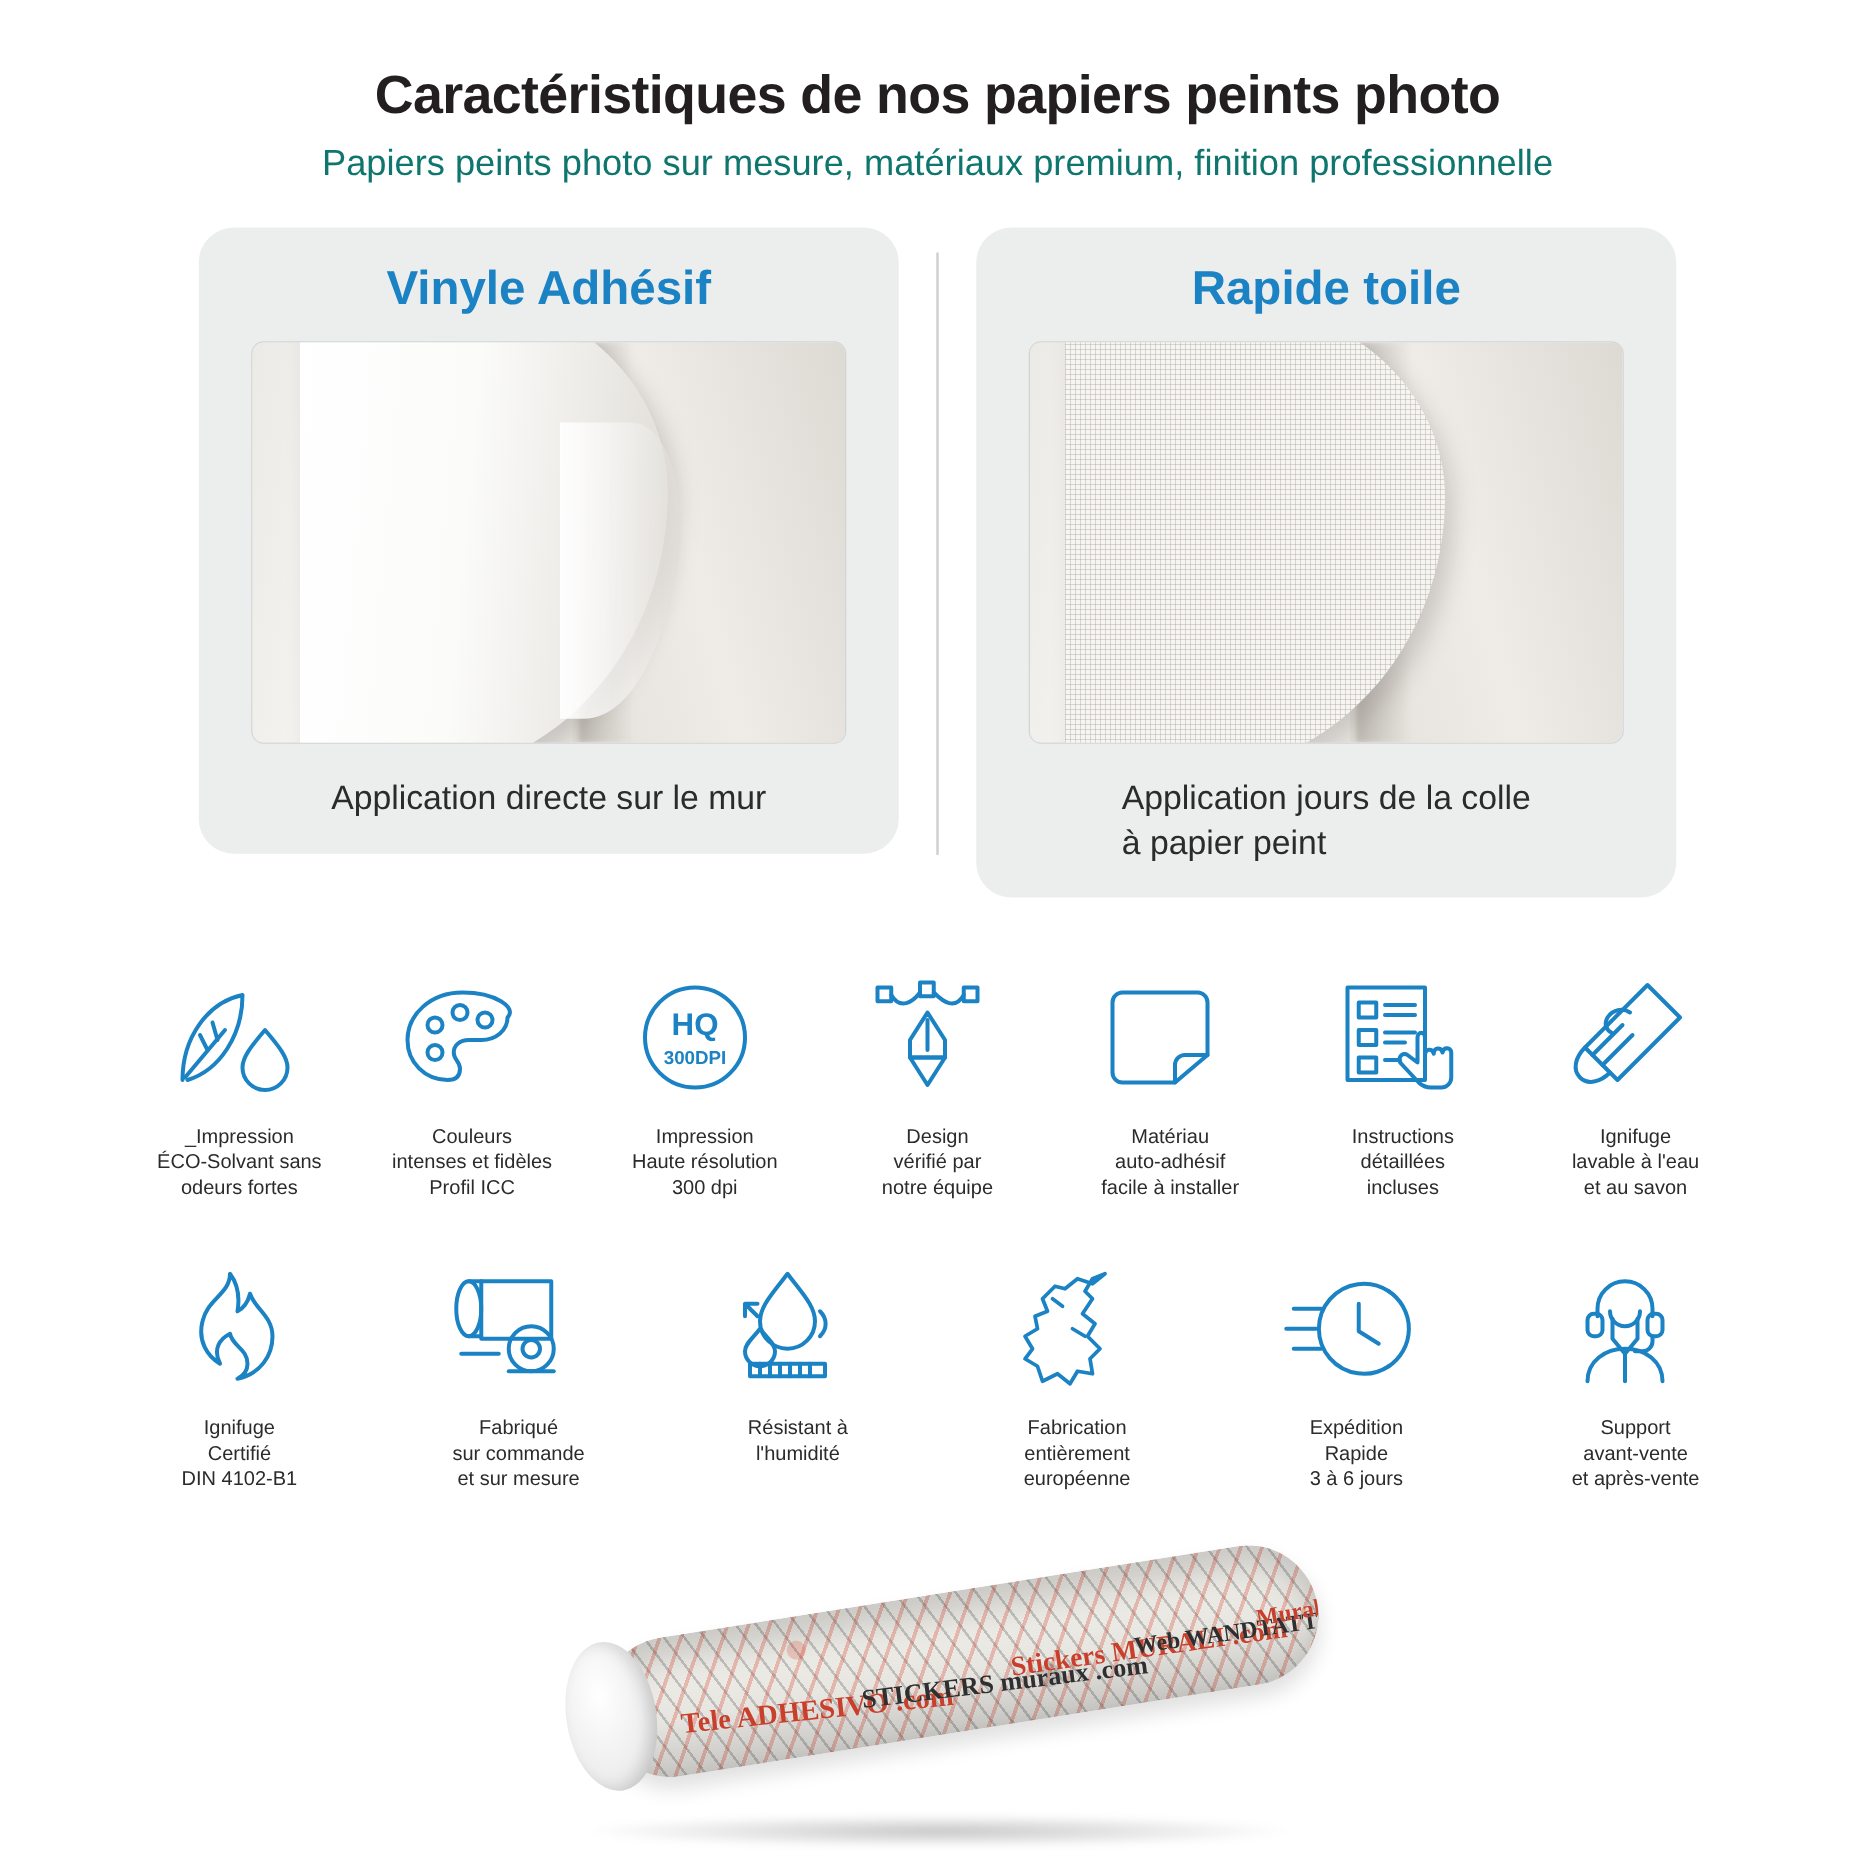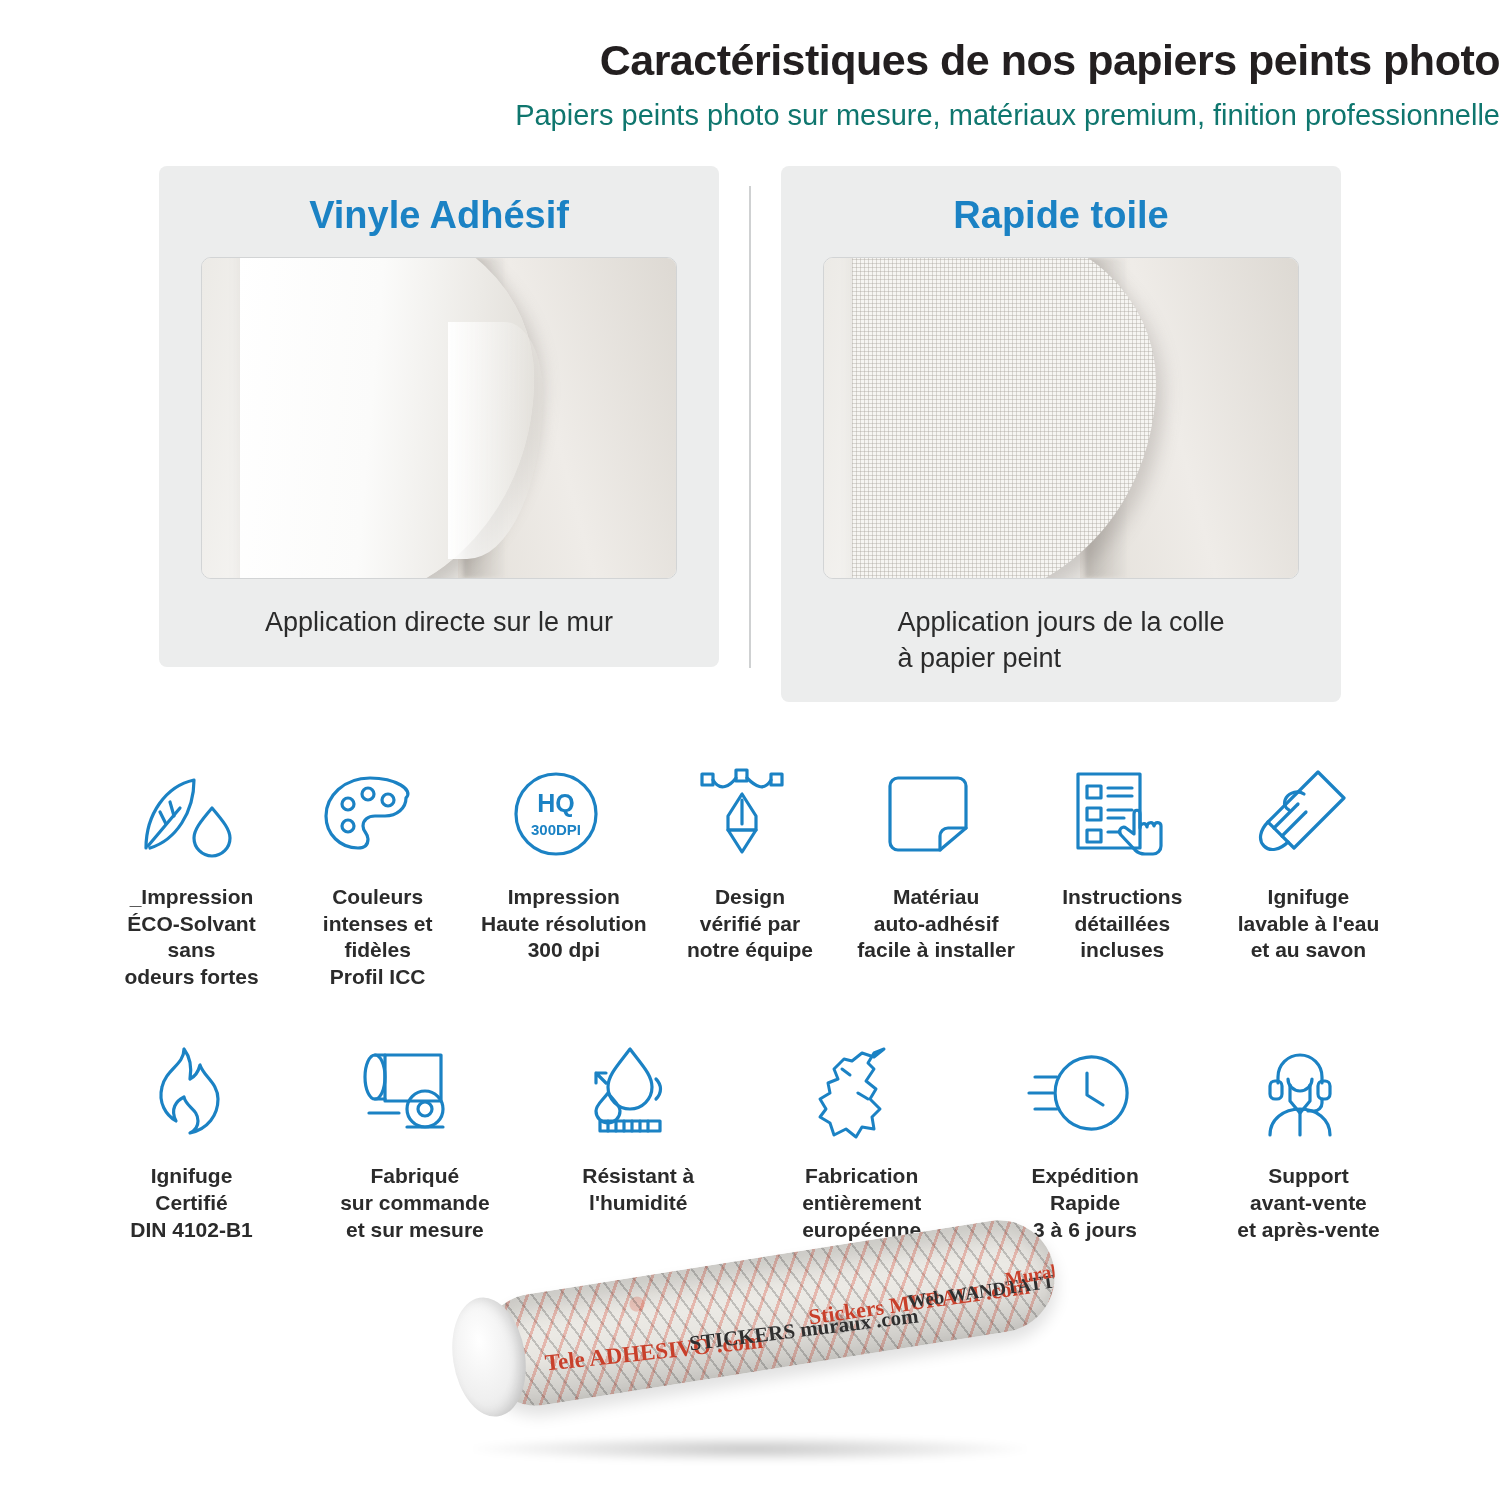--- a/index.html
+++ b/index.html
@@ -17,22 +17,23 @@
 
   .page {
     position: relative;
     width: 1500px;
     height: 1500px;
     box-sizing: border-box;
   }
 
   
   .header {
-    text-align: right;
+    text-align: center;
     padding-top: 36px;
+    margin-top: 16px;
   }
   .title {
     font-size: 43px;
     font-weight: bold;
     color: #231f20;
     letter-spacing: -0.5px;
     margin: 0;
     line-height: 1.15;
   }
   .subtitle {
@@ -47,21 +48,21 @@
     display: flex;
     justify-content: center;
     align-items: flex-start;
     margin-top: 34px;
     gap: 0px;
     position: relative;
   }
   .material-card {
     width: 560px;
     background: #eceded;
-    border-radius: 8px;
+    border-radius: 28px;
     padding: 22px 0 26px 0;
     box-sizing: border-box;
     display: flex;
     flex-direction: column;
     align-items: center;
   }
   .material-card.left { margin-right: 62px; }
   .material-title {
     color: #1b82c4;
     font-size: 38px;
@@ -166,22 +167,22 @@
   .feature-icon {
     width: 120px;
     height: 112px;
     display: flex;
     align-items: center;
     justify-content: flex-start;
   }
   .feature-icon svg { display: block; }
   .feature-label {
     margin-top: 14px;
-    font-size: 21px;
-    font-weight: bold;
+    font-size: 16px;
+    font-weight: normal;
     color: #2b2b2b;
     text-align: center;
     line-height: 1.28;
     white-space: pre-line;
   }
 
   
   .tube-area {
     position: absolute;
     left: 0;

